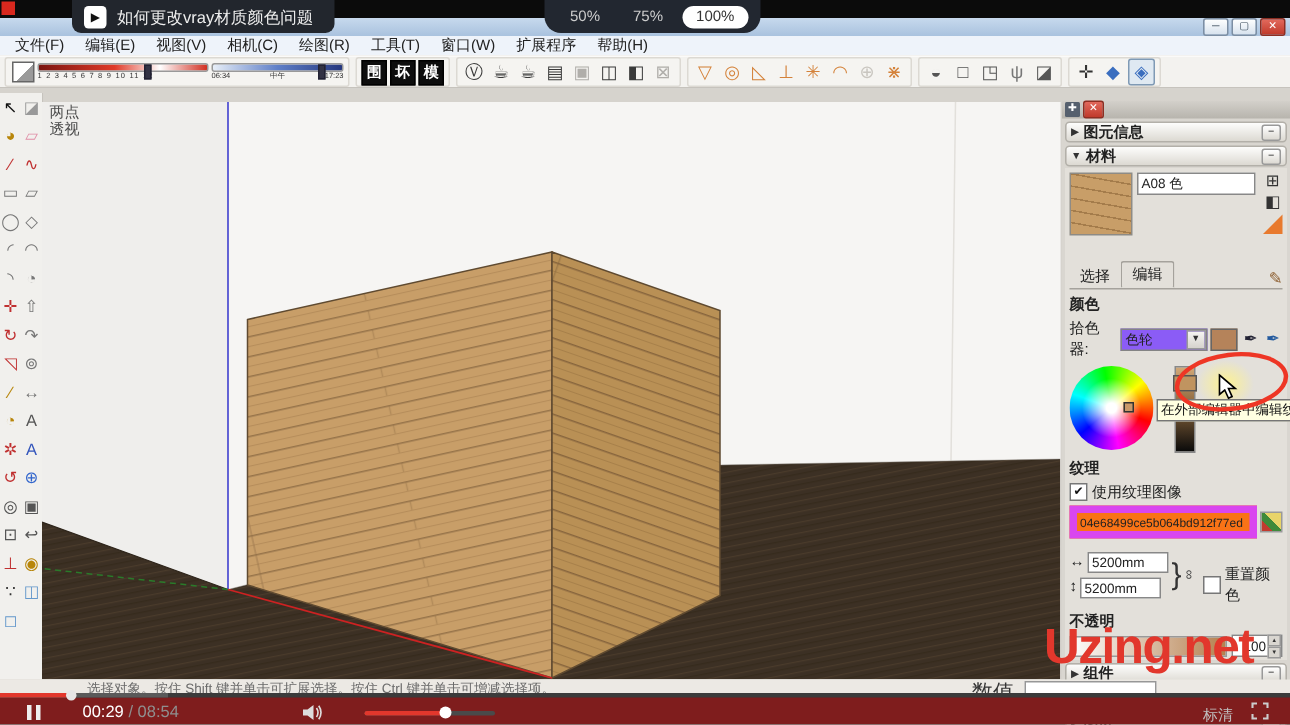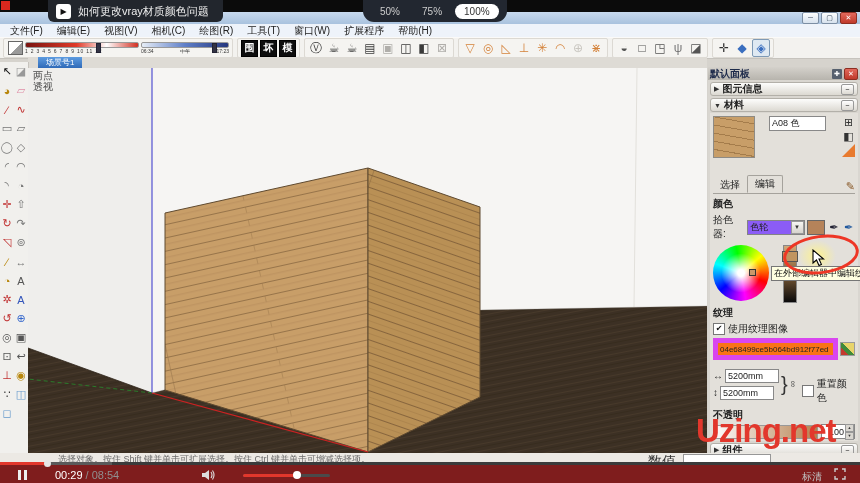--- a/index.html
+++ b/index.html
@@ -61,21 +61,21 @@
             gap:2px;padding:0 2px;font-weight:bold;color:#1d2a4a;font-size:10px}
   .p-pin{width:10px;height:10px;background:#56606e;color:#fff;font-size:7px;line-height:10px;text-align:center;border-radius:1px}
   .p-close{width:12px;height:10px;background:linear-gradient(#e2695c,#c03a2b);color:#fff;font-size:7px;
            line-height:10px;text-align:center;border-radius:2px;border:1px solid #8d2e22}
   .p-row{height:12px;margin:2px 2px 0;background:linear-gradient(#fdfdfc,#dcd9d2);border:1px solid #b3b0a9;
          border-radius:3px;display:flex;align-items:center;gap:3px;padding:0 3px;font-weight:bold;color:#222}
   .p-arrow{font-size:7px;color:#333}
   .p-min{margin-left:auto;width:11px;height:9px;border:1px solid #999;border-radius:2px;
          background:linear-gradient(#fff,#dcd9d2);font-size:7px;line-height:7px;text-align:center;color:#555}
   .mat-body{margin:1px 2px 0;padding:3px 3px 2px;background:#e3e0da;display:flex;flex-direction:column}
-  .thumb-row{display:flex;gap:14px;height:42px}
+  .thumb-row{display:flex;gap:3px;height:42px}
   .mat-thumb{width:40px;height:40px;border:1px solid #8e8b85;
              background:repeating-linear-gradient(10deg,#c89e68 0 7px,#a47c4b 7px 8px)}
   .mat-name{flex:1;height:13px;background:#fff;border:1px solid #888;font-size:9px;padding:0 2px;
             display:flex;align-items:center;white-space:nowrap;overflow:hidden}
   .side-icons{display:flex;flex-direction:column;align-items:flex-end;gap:1px;width:15px}
   .s-ico{width:13px;height:13px;font-size:11px;line-height:13px;text-align:center;color:#333}
   .orange-tri{width:0;height:0;border-bottom:13px solid #e87a2e;border-left:13px solid transparent}
   .tabs-row{display:flex;align-items:flex-end;height:15px;margin-top:20px;border-bottom:1px solid #a5a29c}
   .mtab{padding:1px 7px;font-size:10px;color:#222}
   .mtab.active{background:#e3e0da;border:1px solid #a5a29c;border-bottom:1px solid #e3e0da;border-radius:2px 2px 0 0}
@@ -245,23 +245,20 @@
         <div class="ticon" style="color: rgb(85, 85, 85);">◪</div>
       </div>
     <div class="tgroup">
 
     <div class="ticon" style="color: rgb(51, 51, 51);">✛</div>
         <div class="ticon" style="color: rgb(58, 110, 191);">◆</div>
         <div class="ticon selected pressed" style="color: rgb(58, 110, 191);">◈</div>
       </div>
   </div>
 
-  <div class="tabstrip">
-    <div class="scene-tab">场景号1</div>
-  </div>
 
   <div class="palette">
 
   <div class="ptool" style="color: rgb(17, 17, 17);">↖</div>
       <div class="ptool" style="color: rgb(153, 153, 153);">◪</div>
       <div class="ptool" style="color: rgb(184, 134, 11);">◕</div>
       <div class="ptool" style="color: rgb(224, 144, 168);">▱</div>
       <div class="ptool" style="color: rgb(192, 48, 48);">∕</div>
       <div class="ptool" style="color: rgb(192, 48, 48);">∿</div>
       <div class="ptool" style="color: rgb(119, 119, 119);">▭</div>
@@ -337,21 +334,20 @@
       <line x1="124" y1="325" x2="340" y2="384" stroke="#cc2222" stroke-width="1.2"></line>
     </svg>
     <div class="cam-label">
       <div>两点</div>
       <div>透视</div>
     </div>
   </div>
 
   <div class="panel">
     <div class="p-header">
-      <span style="flex:1">默认面板</span>
       <span class="p-pin">✚</span>
       <span class="p-close">✕</span>
     </div>
     <div class="p-row">
       <span class="p-arrow">▶</span>
       <span>图元信息</span>
       <span class="p-min">–</span>
     </div>
     <div class="p-row">
       <span class="p-arrow">▼</span>

